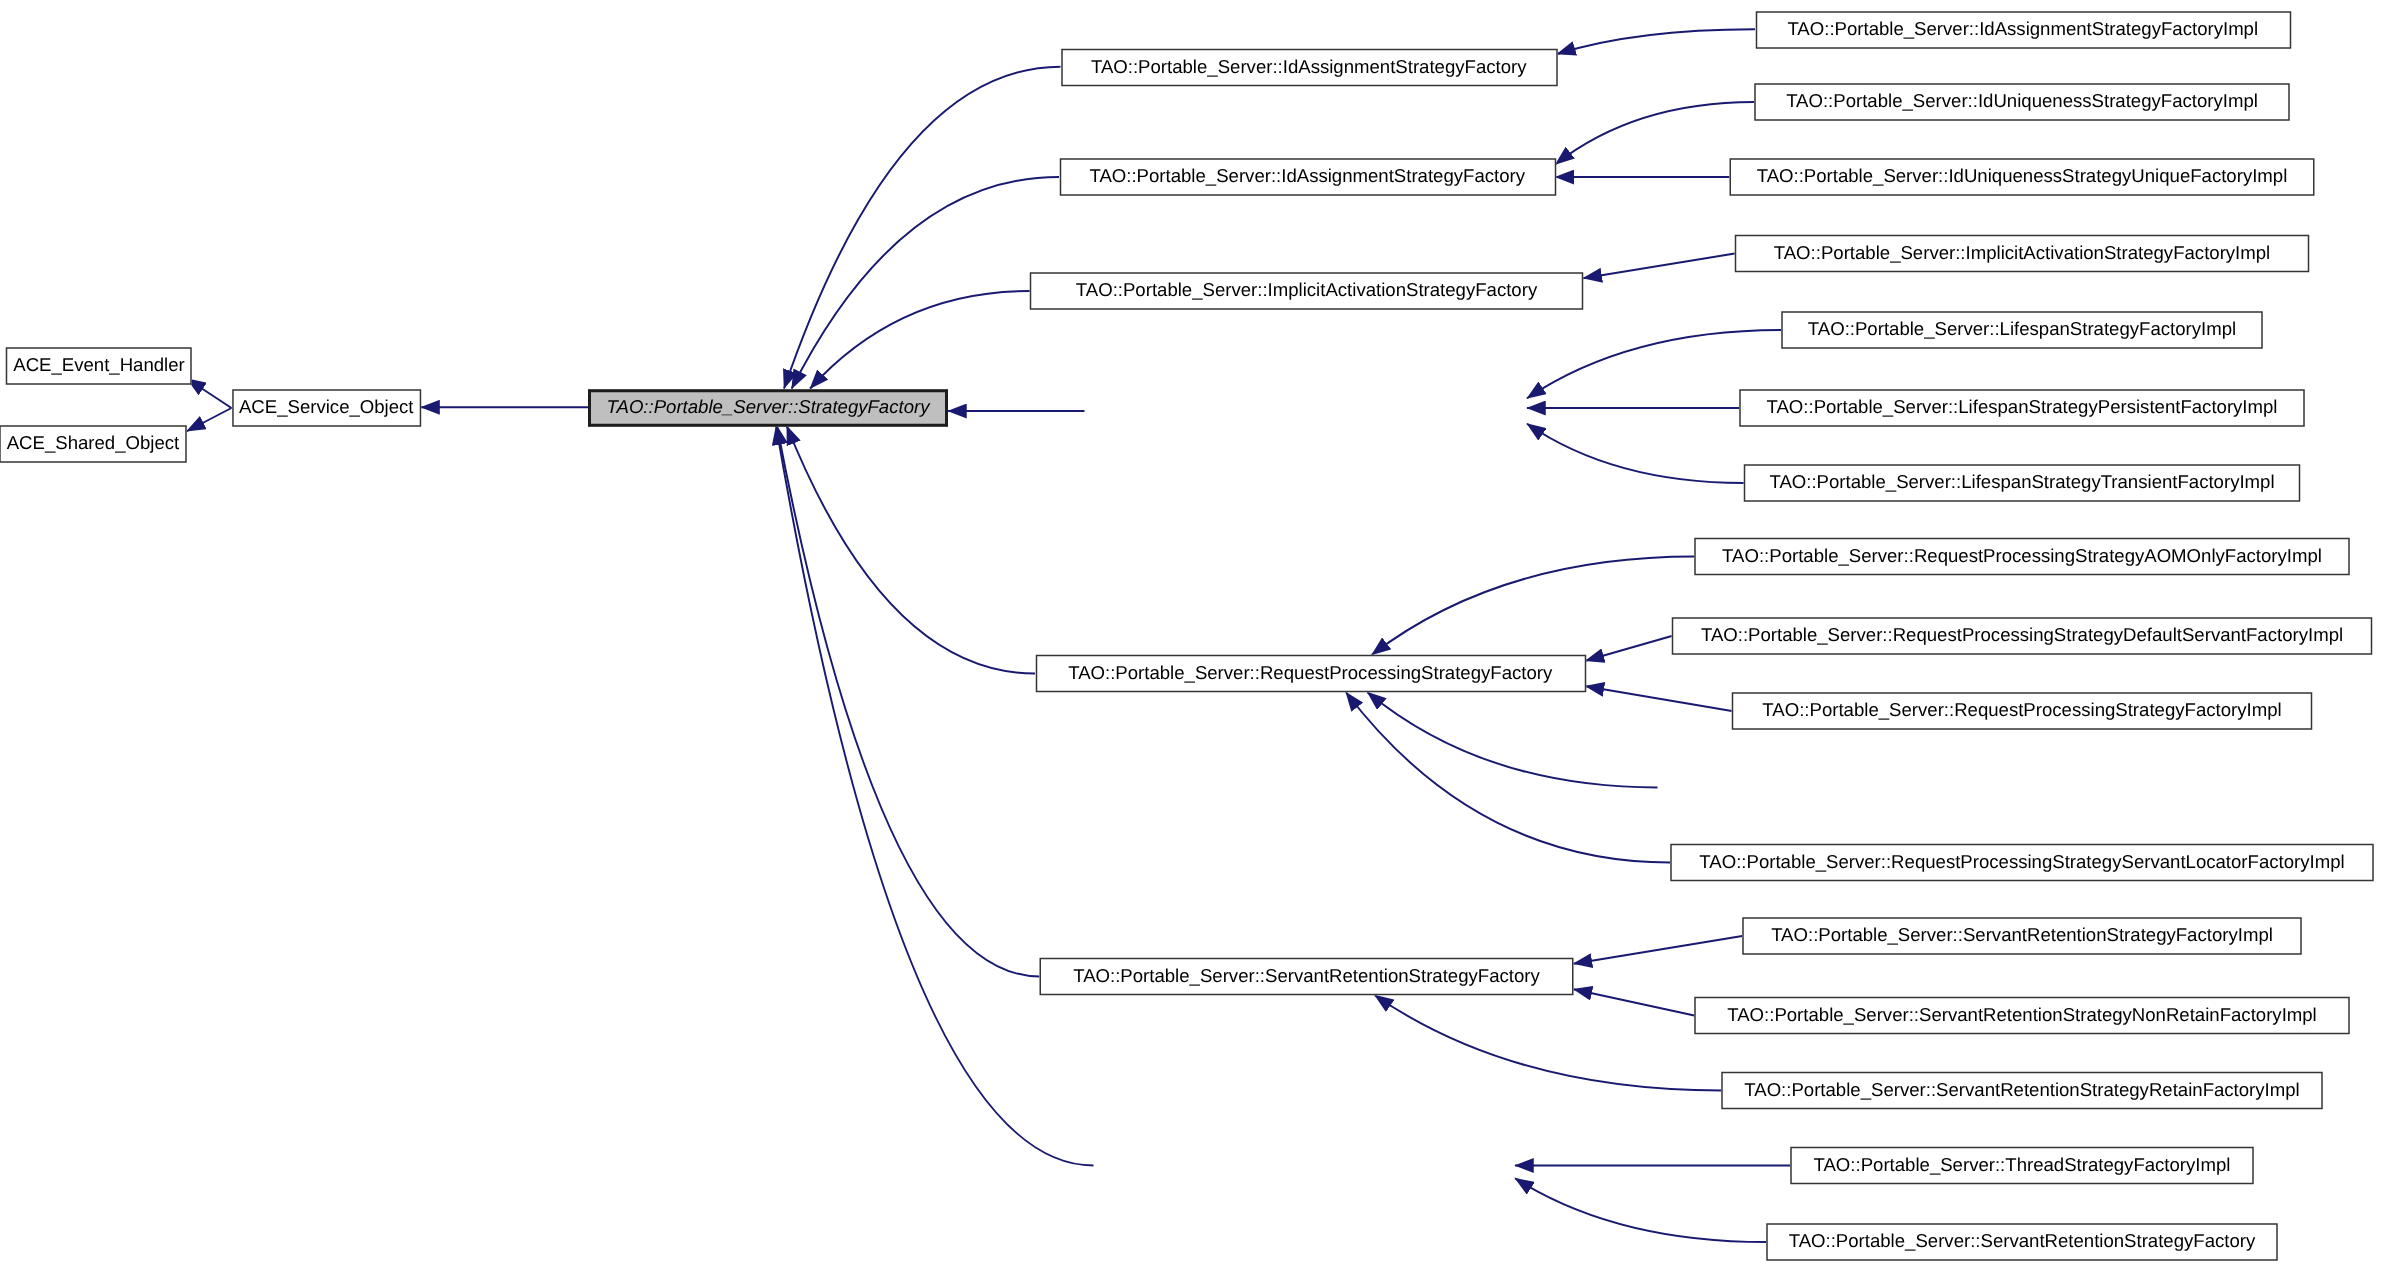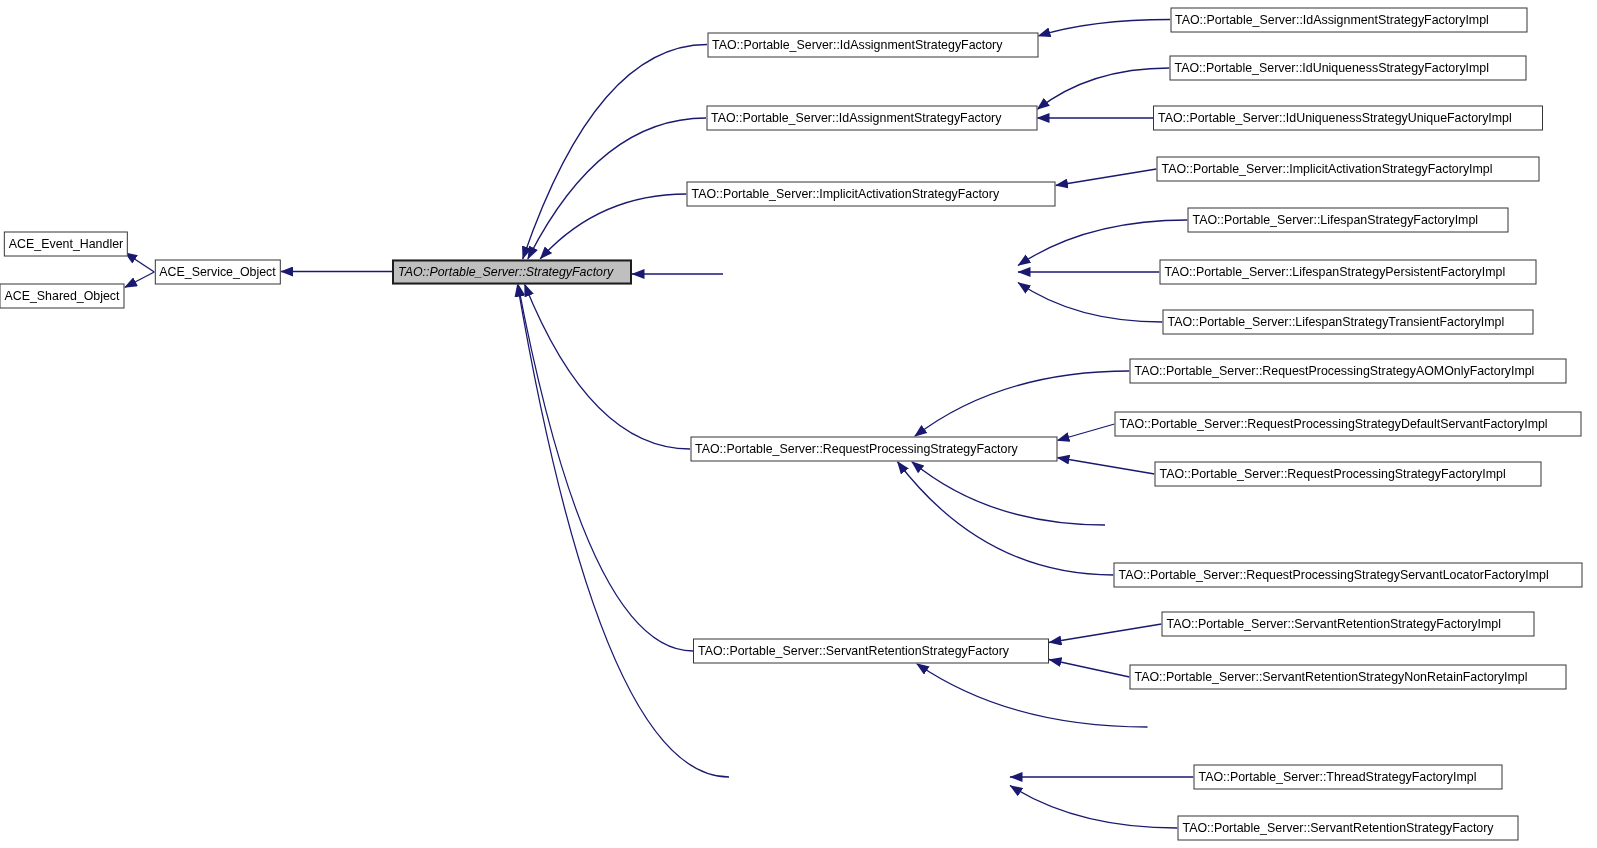--- a/index.html
+++ b/index.html
@@ -30,20 +30,21 @@
     position: absolute;
     transform: translate(-50%, -50%);
     box-sizing: border-box;
     height: 25px;
     line-height: 23px;
     padding: 0 4px;
     border: 1px solid var(--node-border, #353535);
     background: var(--node-fill, #ffffff);
     color: var(--text, #000000);
     font-size: 12.4px;
+    text-align: center;
     white-space: nowrap;
     z-index: 2;
   }
   .node.hl {
     background: var(--hl-fill, #bfbfbf);
     border-width: 2px;
     border-color: #1d1d1d;
     line-height: 21px;
     font-style: italic;
   }
@@ -104,15 +105,16 @@
   <div class="node" id="n-implicit_activation_impl" style="left:1348px;top:169px;min-width:383px">TAO::Portable_Server::ImplicitActivationStrategyFactoryImpl</div>
   <div class="node" id="n-lifespan_impl" style="left:1348px;top:220px;min-width:321px">TAO::Portable_Server::LifespanStrategyFactoryImpl</div>
   <div class="node" id="n-lifespan_persistent_impl" style="left:1348px;top:272px;min-width:377px">TAO::Portable_Server::LifespanStrategyPersistentFactoryImpl</div>
   <div class="node" id="n-lifespan_transient_impl" style="left:1348px;top:322px;min-width:371px">TAO::Portable_Server::LifespanStrategyTransientFactoryImpl</div>
   <div class="node" id="n-rp_aomonly_impl" style="left:1348px;top:371px;min-width:437px">TAO::Portable_Server::RequestProcessingStrategyAOMOnlyFactoryImpl</div>
   <div class="node" id="n-rp_default_servant_impl" style="left:1348px;top:424px;min-width:467px">TAO::Portable_Server::RequestProcessingStrategyDefaultServantFactoryImpl</div>
   <div class="node" id="n-rp_factory_impl" style="left:1348px;top:474px;min-width:387px">TAO::Portable_Server::RequestProcessingStrategyFactoryImpl</div>
   <div class="node" id="n-rp_servant_locator_impl" style="left:1348px;top:575px;min-width:469px">TAO::Portable_Server::RequestProcessingStrategyServantLocatorFactoryImpl</div>
   <div class="node" id="n-sr_factory_impl" style="left:1348px;top:624px;min-width:373px">TAO::Portable_Server::ServantRetentionStrategyFactoryImpl</div>
   <div class="node" id="n-sr_nonretain_impl" style="left:1348px;top:677px;min-width:437px">TAO::Portable_Server::ServantRetentionStrategyNonRetainFactoryImpl</div>
+  <div class="node" id="n-sr_retain_impl" style="left:1348px;top:727px;min-width:401px">TAO::Portable_Server::ServantRetentionStrategyRetainFactoryImpl</div>
   <div class="node" id="n-thread_factory_impl" style="left:1348px;top:777px;min-width:309px">TAO::Portable_Server::ThreadStrategyFactoryImpl</div>
   <div class="node" id="n-thread_single_impl" style="left:1348px;top:828px;min-width:341px">TAO::Portable_Server::ServantRetentionStrategyFactory</div>
 </div>
 
 </body></html>

